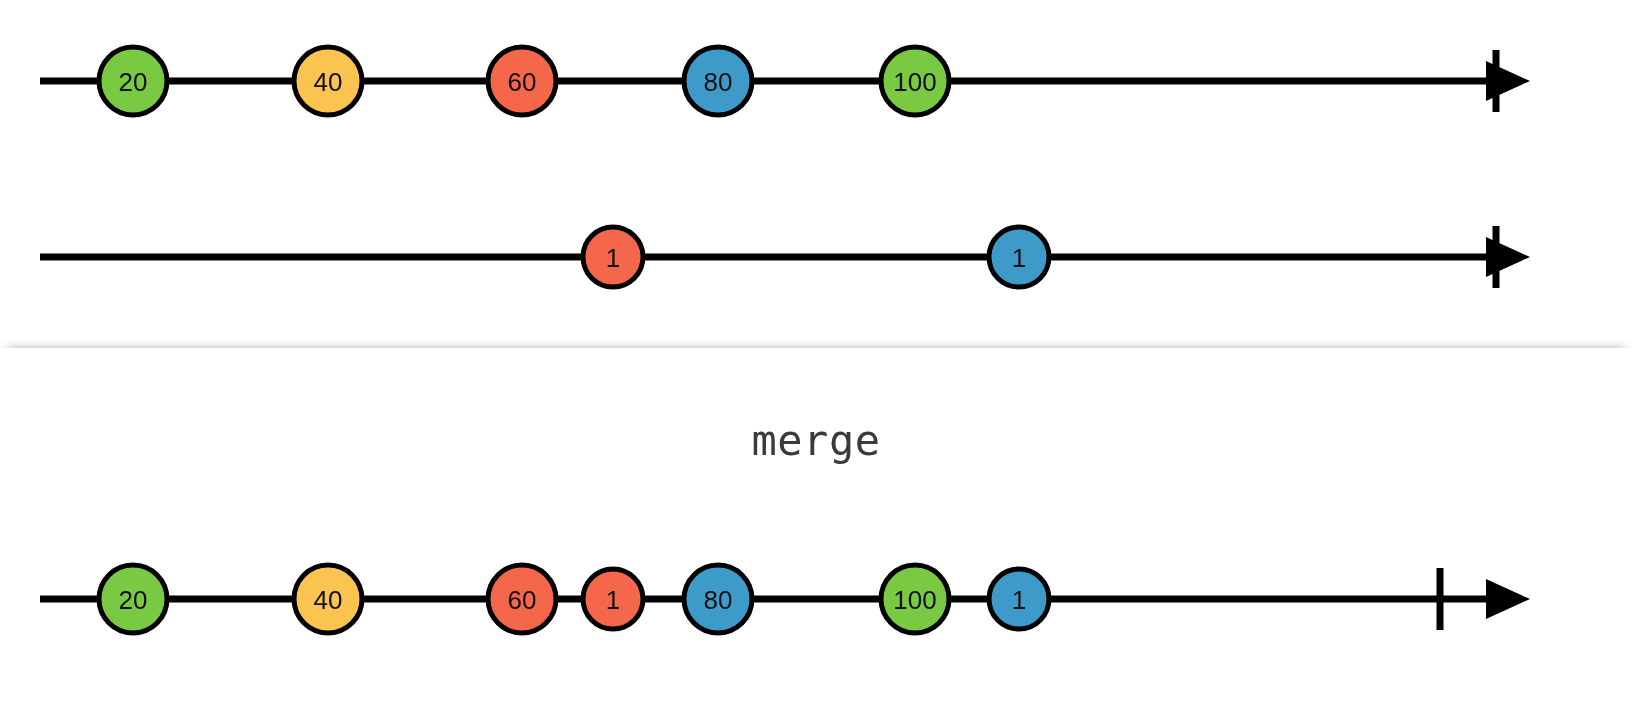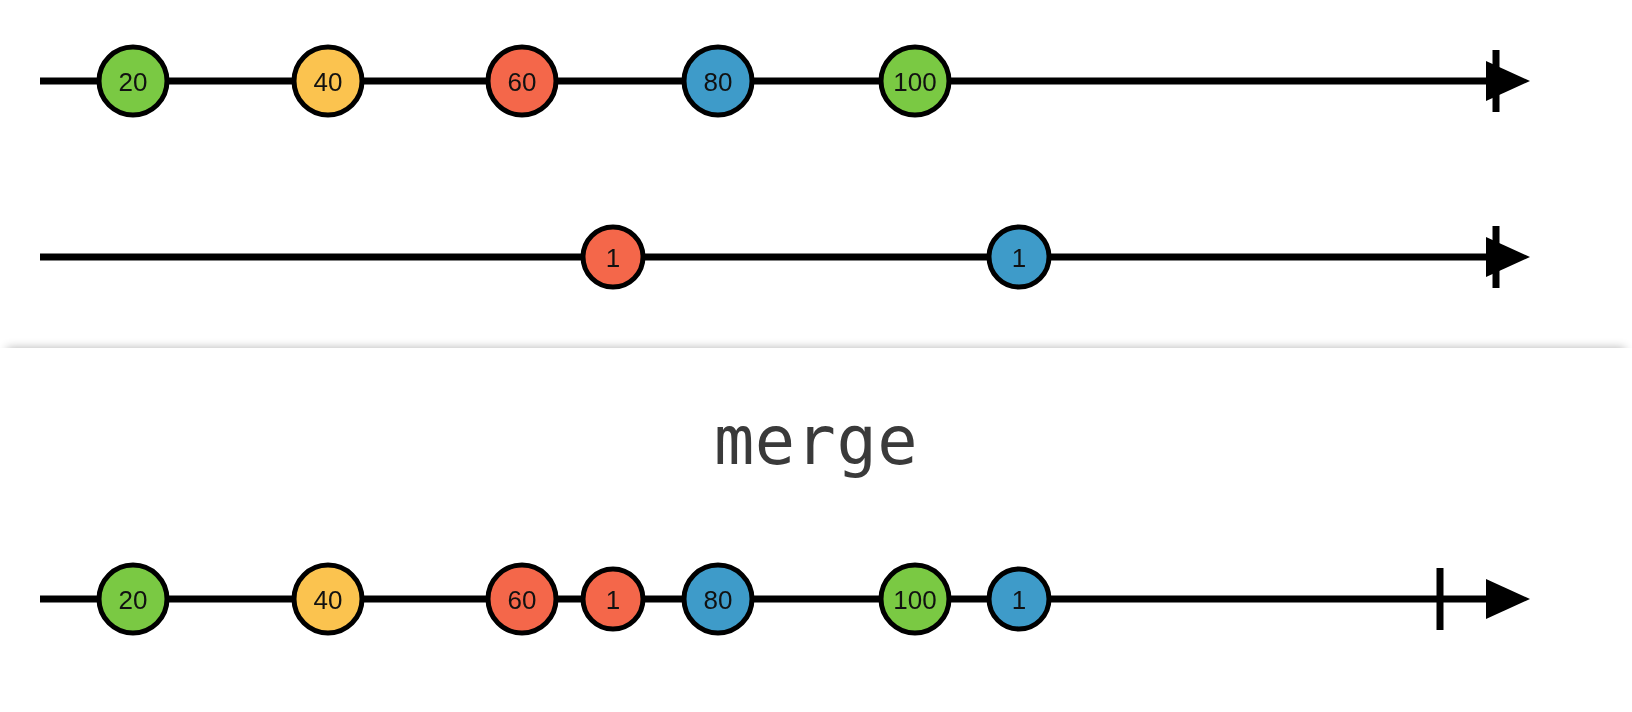--- a/index.html
+++ b/index.html
@@ -37,21 +37,21 @@
     width: 1632px;
     background: #ffffff;
     box-shadow: 0 -7px 9px -7px rgba(0,0,0,0.30),
                 0  7px 9px -7px rgba(0,0,0,0.30);
     display: flex;
     align-items: center;
     justify-content: center;
   }
   #operator-label {
     font-family: "DejaVu Sans Mono", "Liberation Mono", monospace;
-    font-size: 67px;
+    font-size: 42px;
     font-weight: 400;
     color: #3a3a3a;
     letter-spacing: 0.5px;
     line-height: 1;
     white-space: pre;
     user-select: none;
   }
 
   
   .marble-label {

